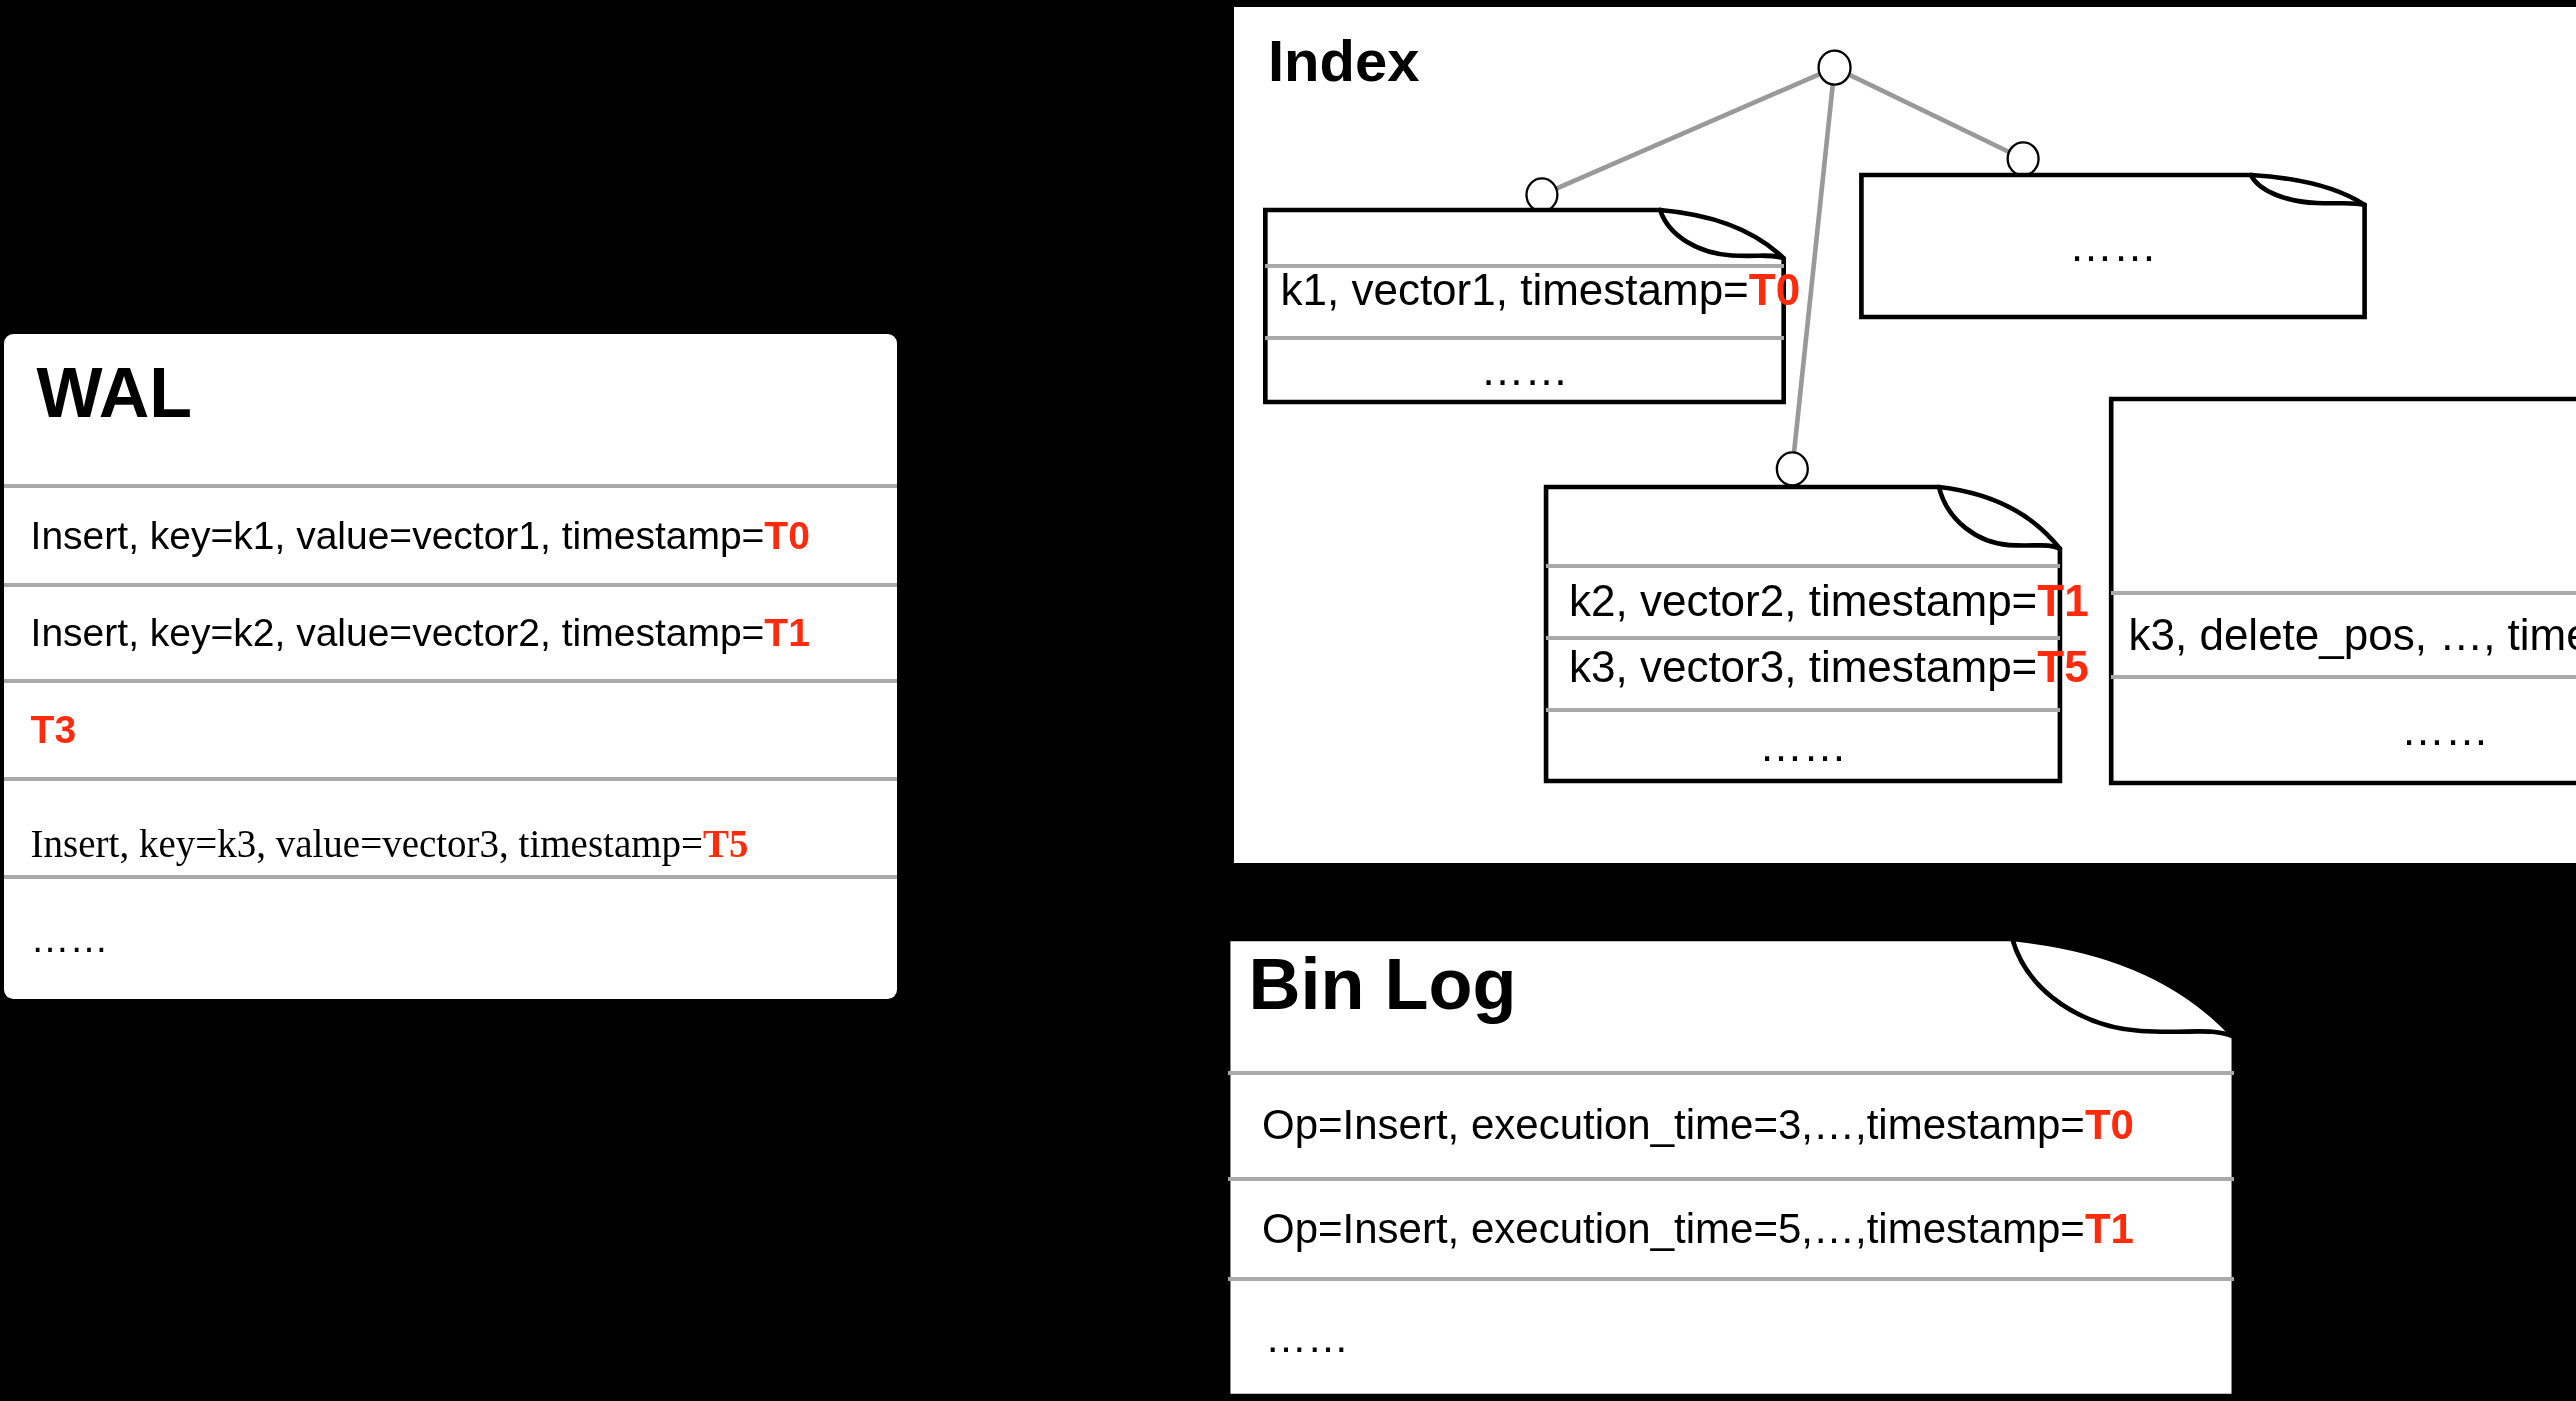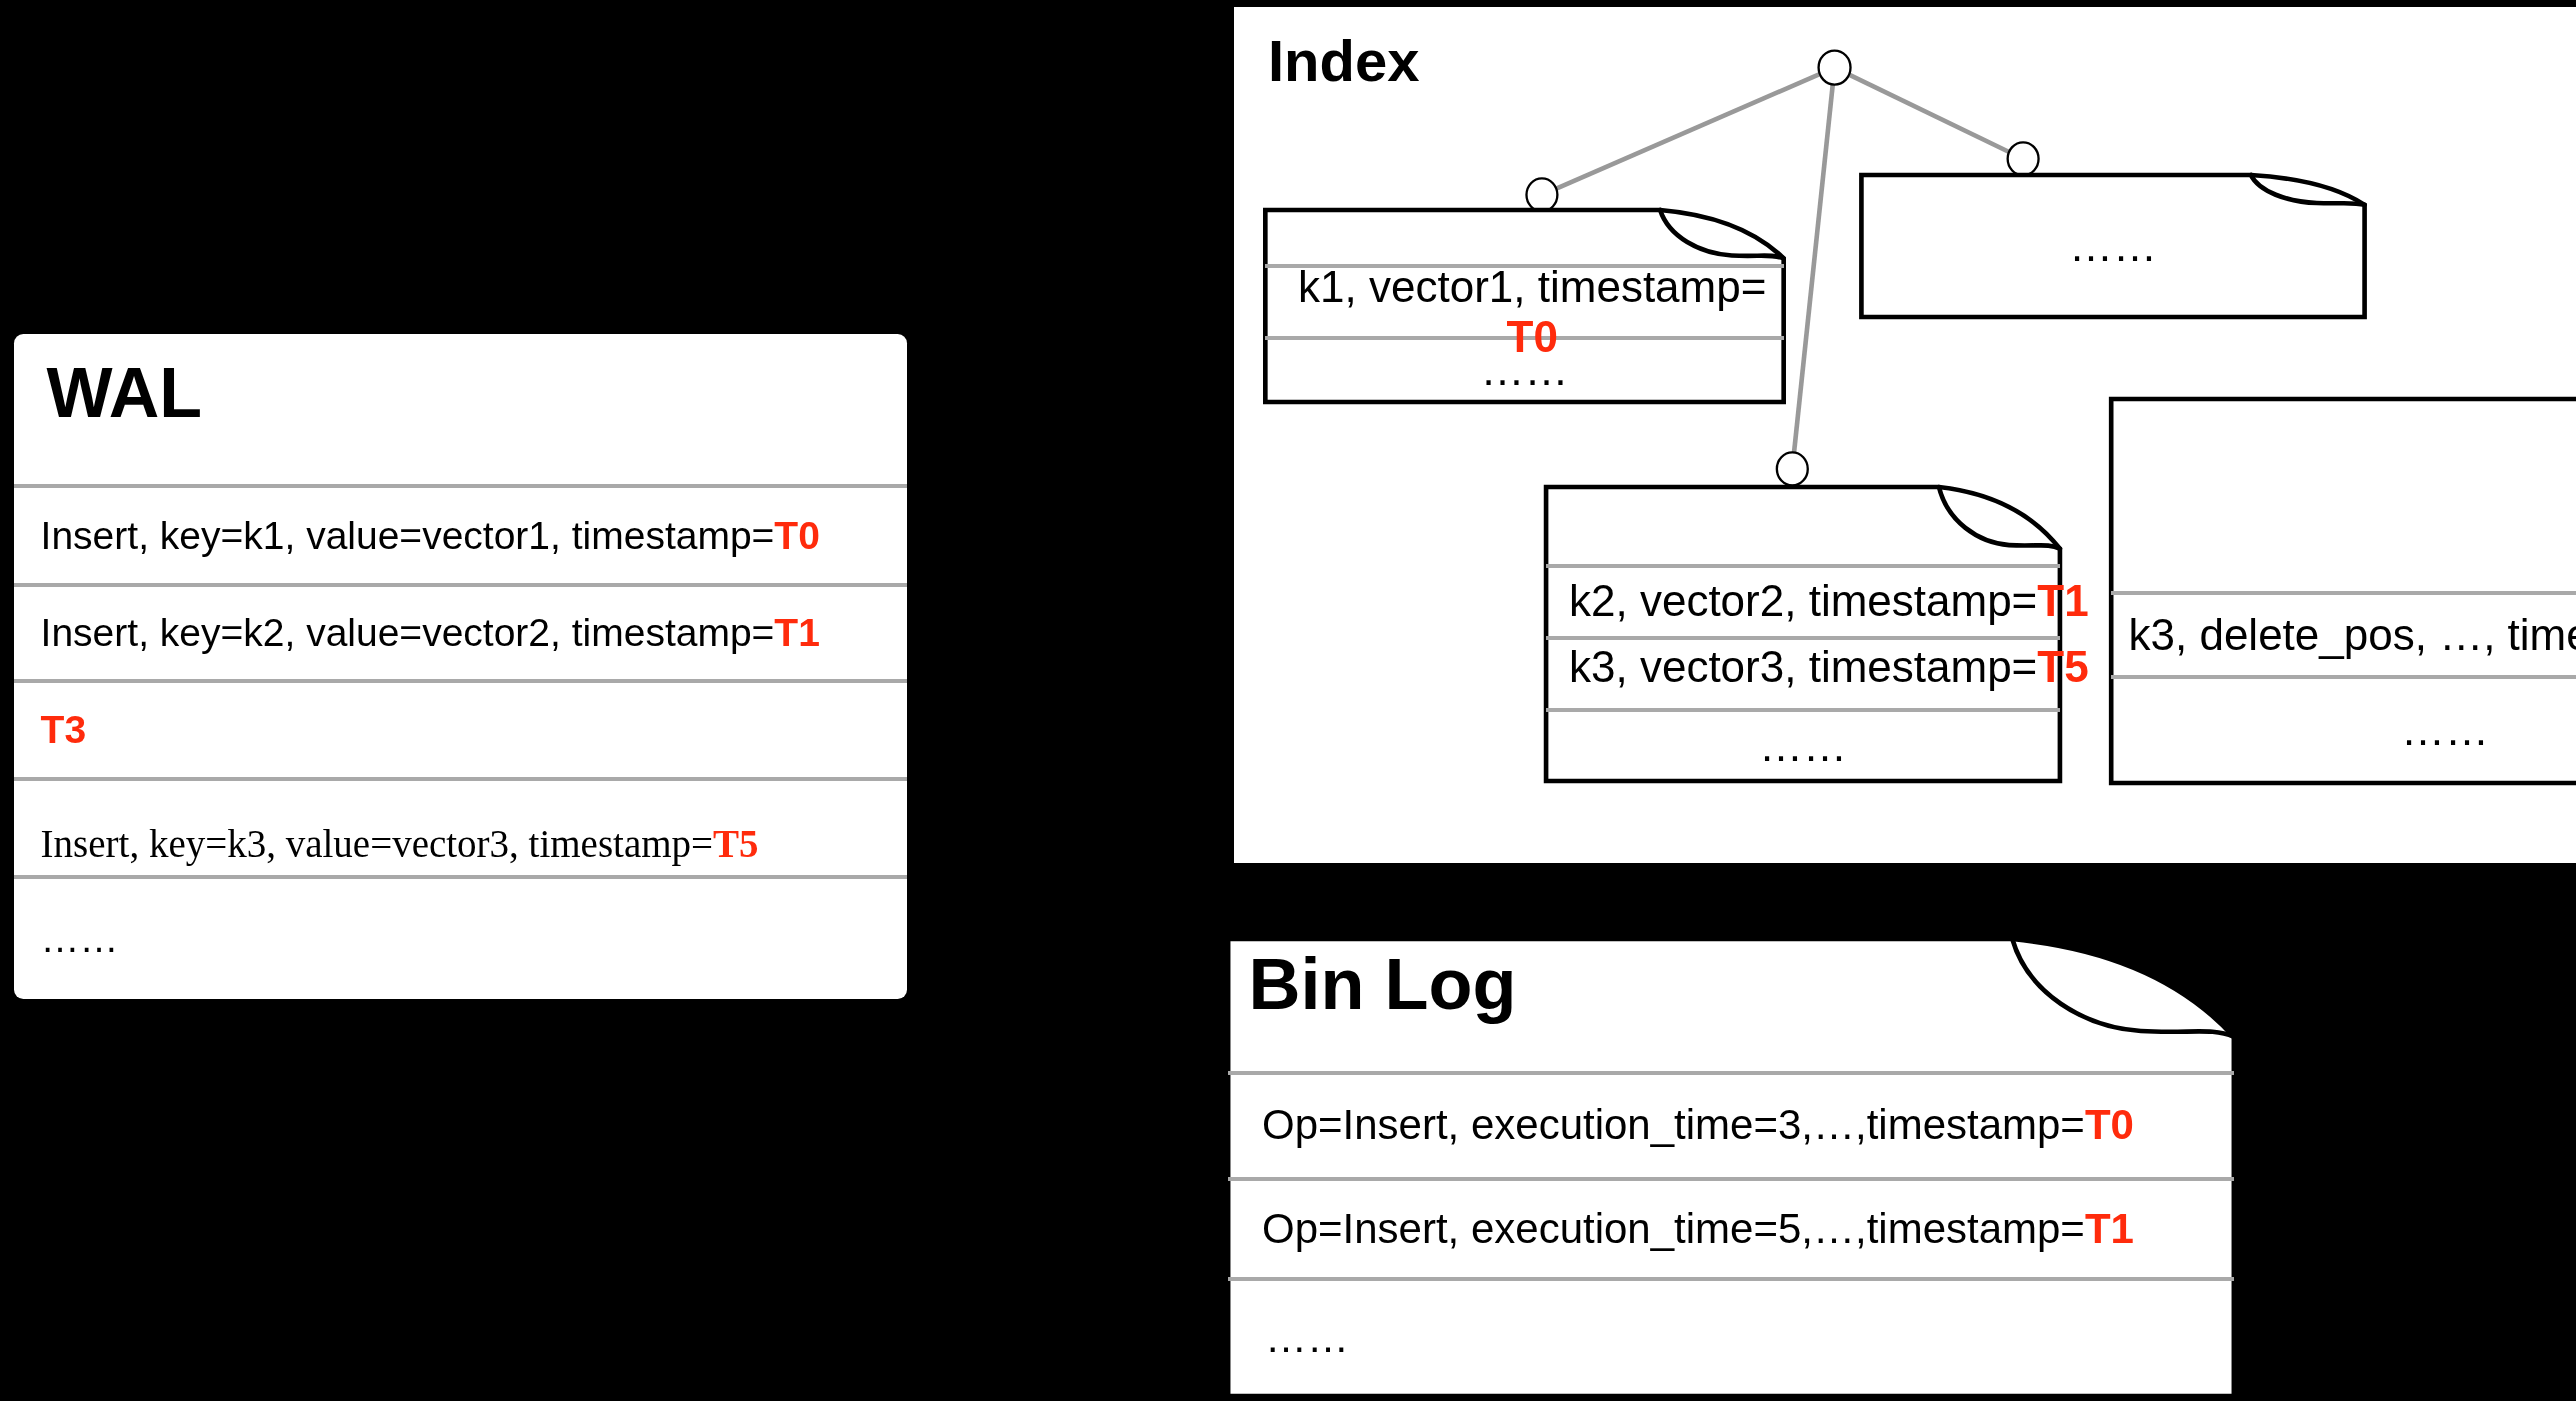--- a/index.html
+++ b/index.html
@@ -1,19 +1,19 @@
 <!DOCTYPE html>
 <html style="--hl: #ff2b0c; --sep: #a9a9a9;font-size:8.2px"><head>
 <meta charset="utf-8">
 <style>
   html,body{margin:0;padding:0;background:#000;}
   #page{position:relative;width:2817px;height:1402px;background:#000;overflow:hidden;
         font-family:"Liberation Sans", sans-serif;color:#000;}
   .panel{position:absolute;background:#fff;z-index:0;}
-  #wal{left:3.6px;top:334px;width:893px;height:665px;border-radius:9.3px;margin-left:10px;}
+  #wal{left:3.6px;top:334px;width:893px;height:665px;border-radius:9.3px;}
   #index-panel{left:1234px;top:7.2px;width:1578px;height:856px;}
   .big-title{position:absolute;font-weight:bold;line-height:1;letter-spacing:0;color:#000;white-space:nowrap;}
   #tree-svg{position:absolute;left:0;top:0;z-index:1;pointer-events:none;}
   .doc{position:absolute;z-index:2;}
   .doc-shape{position:absolute;left:0;top:0;width:100%;height:100%;overflow:visible;}
   .sep{position:absolute;left:0;right:0;height:3.6px;background:var(--sep,#a9a9a9);z-index:3;}
   .row{position:absolute;left:0;right:0;display:flex;align-items:center;z-index:3;white-space:nowrap;}
   .row.center{justify-content:center;}
   .hl{font-weight:bold;color:var(--hl,#ff2b0c);}
   .wal-row{font-size:39px;padding-left:27px;}
@@ -66,21 +66,21 @@
     <ellipse cx="3479" cy="910" rx="30" ry="32" fill="#ffffff" stroke="#000000" stroke-width="4.5"></ellipse>
   </svg>
 
   <div class="doc" style="left:1265px;top:210px;width:519px;height:192px;">
     <svg class="doc-shape" viewBox="0 0 1007 373">
         <path d="M 0 0 L 767 0 C 875 9.4 954.2 42.300000000000004 1007 94 L 1007 373 L 0 373 Z" fill="#ffffff" stroke="#000000" stroke-width="9"></path>
         <path d="M 767 0 C 783.8 51.7 843.8 84.60000000000001 906.2 88.36 C 959 91.17999999999999 983 84.60000000000001 1007 94" fill="none" stroke="#000000" stroke-width="9" stroke-linecap="round"></path>
       </svg>
     <div class="sep" style="top:54px;"></div>
     <div class="sep" style="top:126px;"></div>
-    <div class="row doc-row" style="top:52px;height:72px;padding-left:15.5px;flex-direction:column;">
+    <div class="row doc-row" style="top:44px;height:72px;padding-left:15.5px;">
       <span>k1, vector1, timestamp=</span>
         <span class="hl">T0</span>
     </div>
     <div class="row doc-row center" style="top:127px;height:65px;">
       <span>……</span>
     </div>
   </div>
 
   <div class="doc" style="left:1546px;top:487px;width:514px;height:294px;">
     <svg class="doc-shape" viewBox="0 0 998 571">

